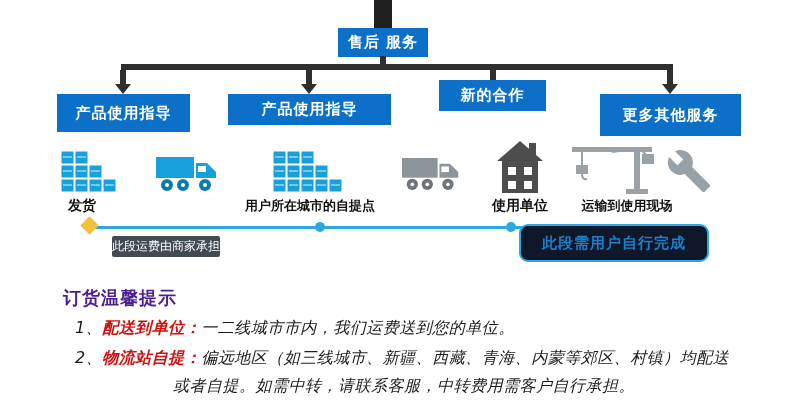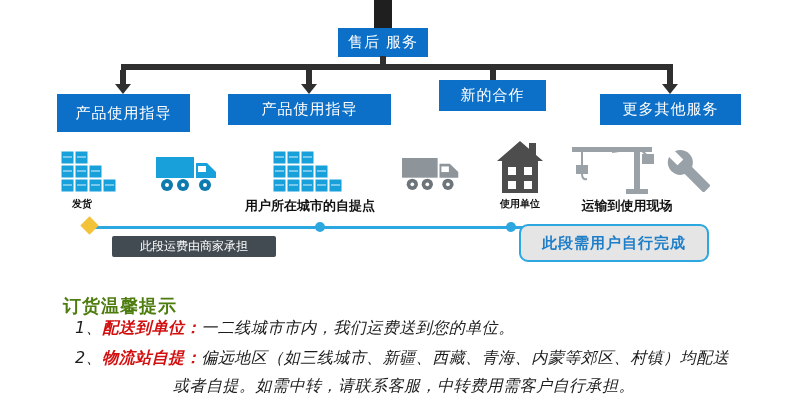--- a/index.html
+++ b/index.html
@@ -8,51 +8,51 @@
   .abs { position:absolute; }
 
   
   .top-bar   { left:374px; top:0; width:18px; height:30px; background:#1f1f1f; }
   .root-drop { left:380px; top:56px; width:6px; height:9px; background:#2f2f2f; }
   .h-line    { left:121px; top:64px; width:552px; height:6px; background:#2f2f2f; }
   .arrow-stem{ top:70px; width:6px; height:15px; background:#2f2f2f; }
   .arrow-head{ top:84px; width:0; height:0; border-left:8px solid transparent; border-right:8px solid transparent; border-top:10px solid #2f2f2f; }
 
   
-  .blue-box { background:#0c70c8; color:#ffffff; font-weight:normal; font-size:15px;
+  .blue-box { background:#0c70c8; color:#ffffff; font-weight:bold; font-size:15px;
               display:flex; align-items:center; justify-content:center; letter-spacing:1px; }
   .root-box   { left:338px; top:28px; width:90px;  height:29px; }
   .branch-1 { left:57px;  top:94px; width:133px; height:38px; }
   .branch-2 { left:228px; top:94px; width:163px; height:31px; }
   .branch-3 { left:439px; top:80px; width:107px; height:31px;text-align:center; }
-  .branch-4 { left:600px; top:94px; width:141px; height:31px; }
-
-  
-  .station-label { font-weight:bold; color:#111111; text-align:center; font-size:10px; }
+  .branch-4 { left:600px; top:94px; width:141px; height:42px; }
+
+  
+  .station-label { font-weight:bold; color:#111111; text-align:center; font-size:14px; }
   .sl-1 { left:52px;  top:197px; width:60px; }
   .sl-2 { left:228px; top:197px; width:164px; font-size:13px; }
   .sl-3 { left:486px; top:197px; width:68px; }
   .sl-4 { left:568px; top:197px; width:118px; font-size:13px; }
 
   
   .timeline-line { left:88px; top:226px; width:618px; height:3px; background:#2da7df; }
   .start-marker  { left:83px; top:219px; width:13px; height:13px; background:#f2c238; transform:rotate(45deg); }
   .dot { width:10px; height:10px; border-radius:50%; background:#2da7df; top:222px; }
   .dot-1 { left:315px; } .dot-2 { left:506px; }
 
   .seg-badge { background:#424a52; color:#ffffff; font-size:12px; line-height:21px; height:21px;
-               padding:0 28px; border-radius:2px; white-space:nowrap; }
+               padding:0 0; border-radius:2px; white-space:nowrap; }
   .seg-1 { left:112px; top:236px; }
   .seg-2 { left:340px; top:241px; }
-  .seg-outline { left:519px; top:224px; width:190px; height:38px; background:#e5e5e5;
+  .seg-outline { left:519px; top:224px; width:190px; height:38px; background:#0f172a;
                  border:2px solid #2da7df; border-radius:9px; color:#1e7ec8; font-weight:bold;
                  font-size:15px; display:flex; align-items:center; justify-content:center; letter-spacing:1px; }
 
   
-  .tips-title { left:63px; top:294px; font-size:18px; font-weight:bold; color:#4d7c0f; letter-spacing:1px; }
+  .tips-title { left:63px; top:286px; font-size:18px; font-weight:bold; color:#4c1d95; letter-spacing:1px; }
   .tip-line { font-size:16px; color:#1c1c1c; letter-spacing:0.5px; white-space:nowrap;font-style:italic; }
   .tip-1  { left:75px;  top:318px; }
   .tip-2  { left:75px;  top:348px; }
   .tip-2b { left:173px; top:376px; }
   .red-term { color:#d21010; font-weight:bold; }
 </style>
 </head>
 <body>
 
 <div class="canvas">

